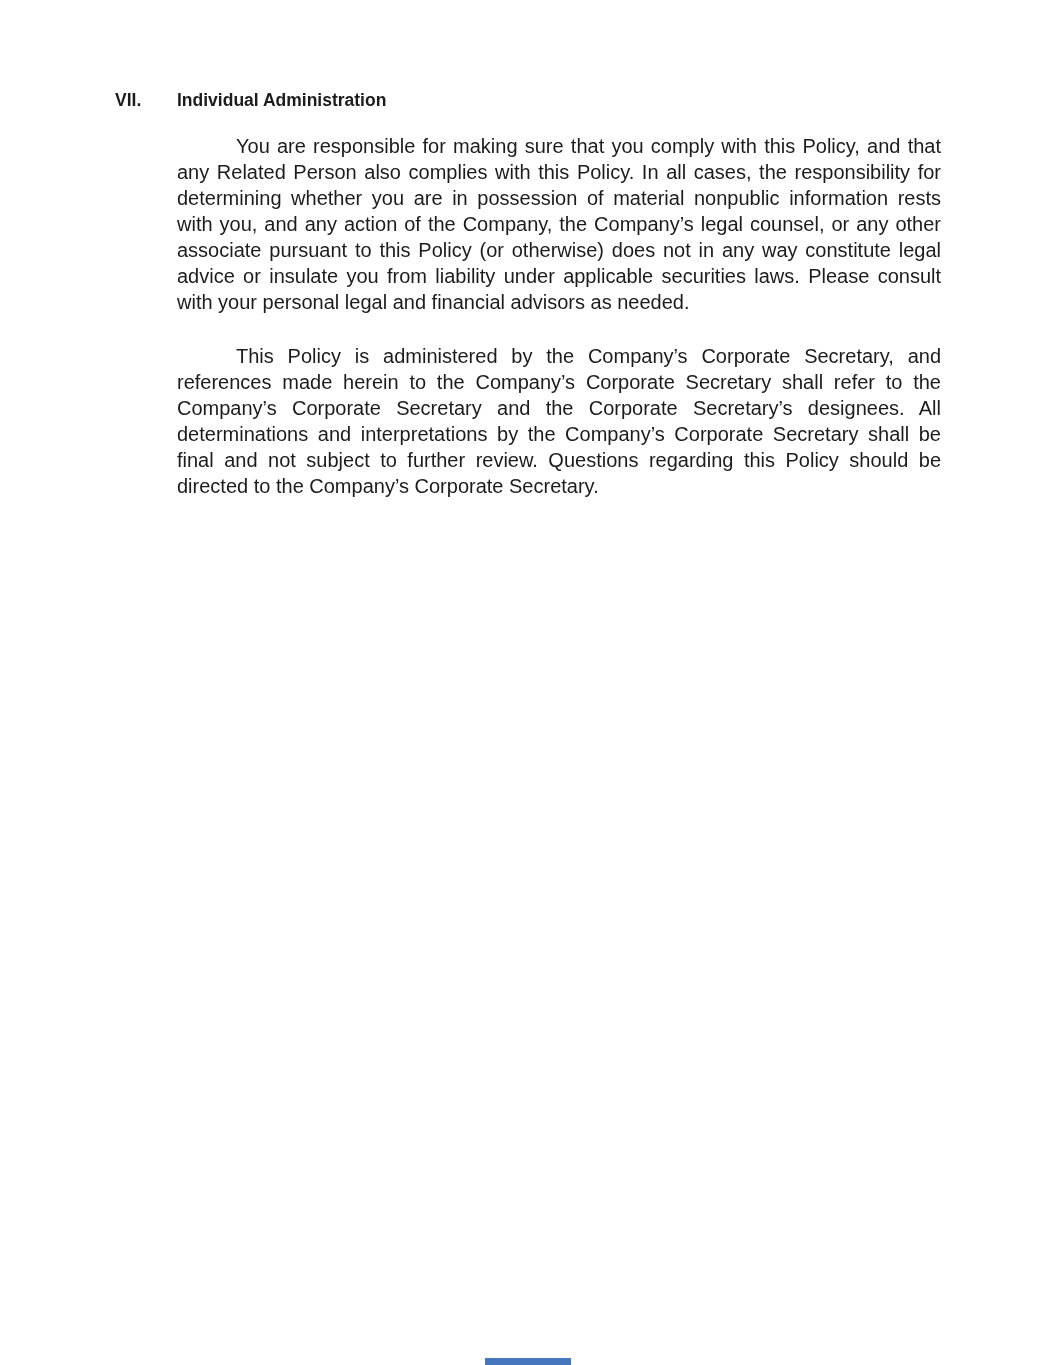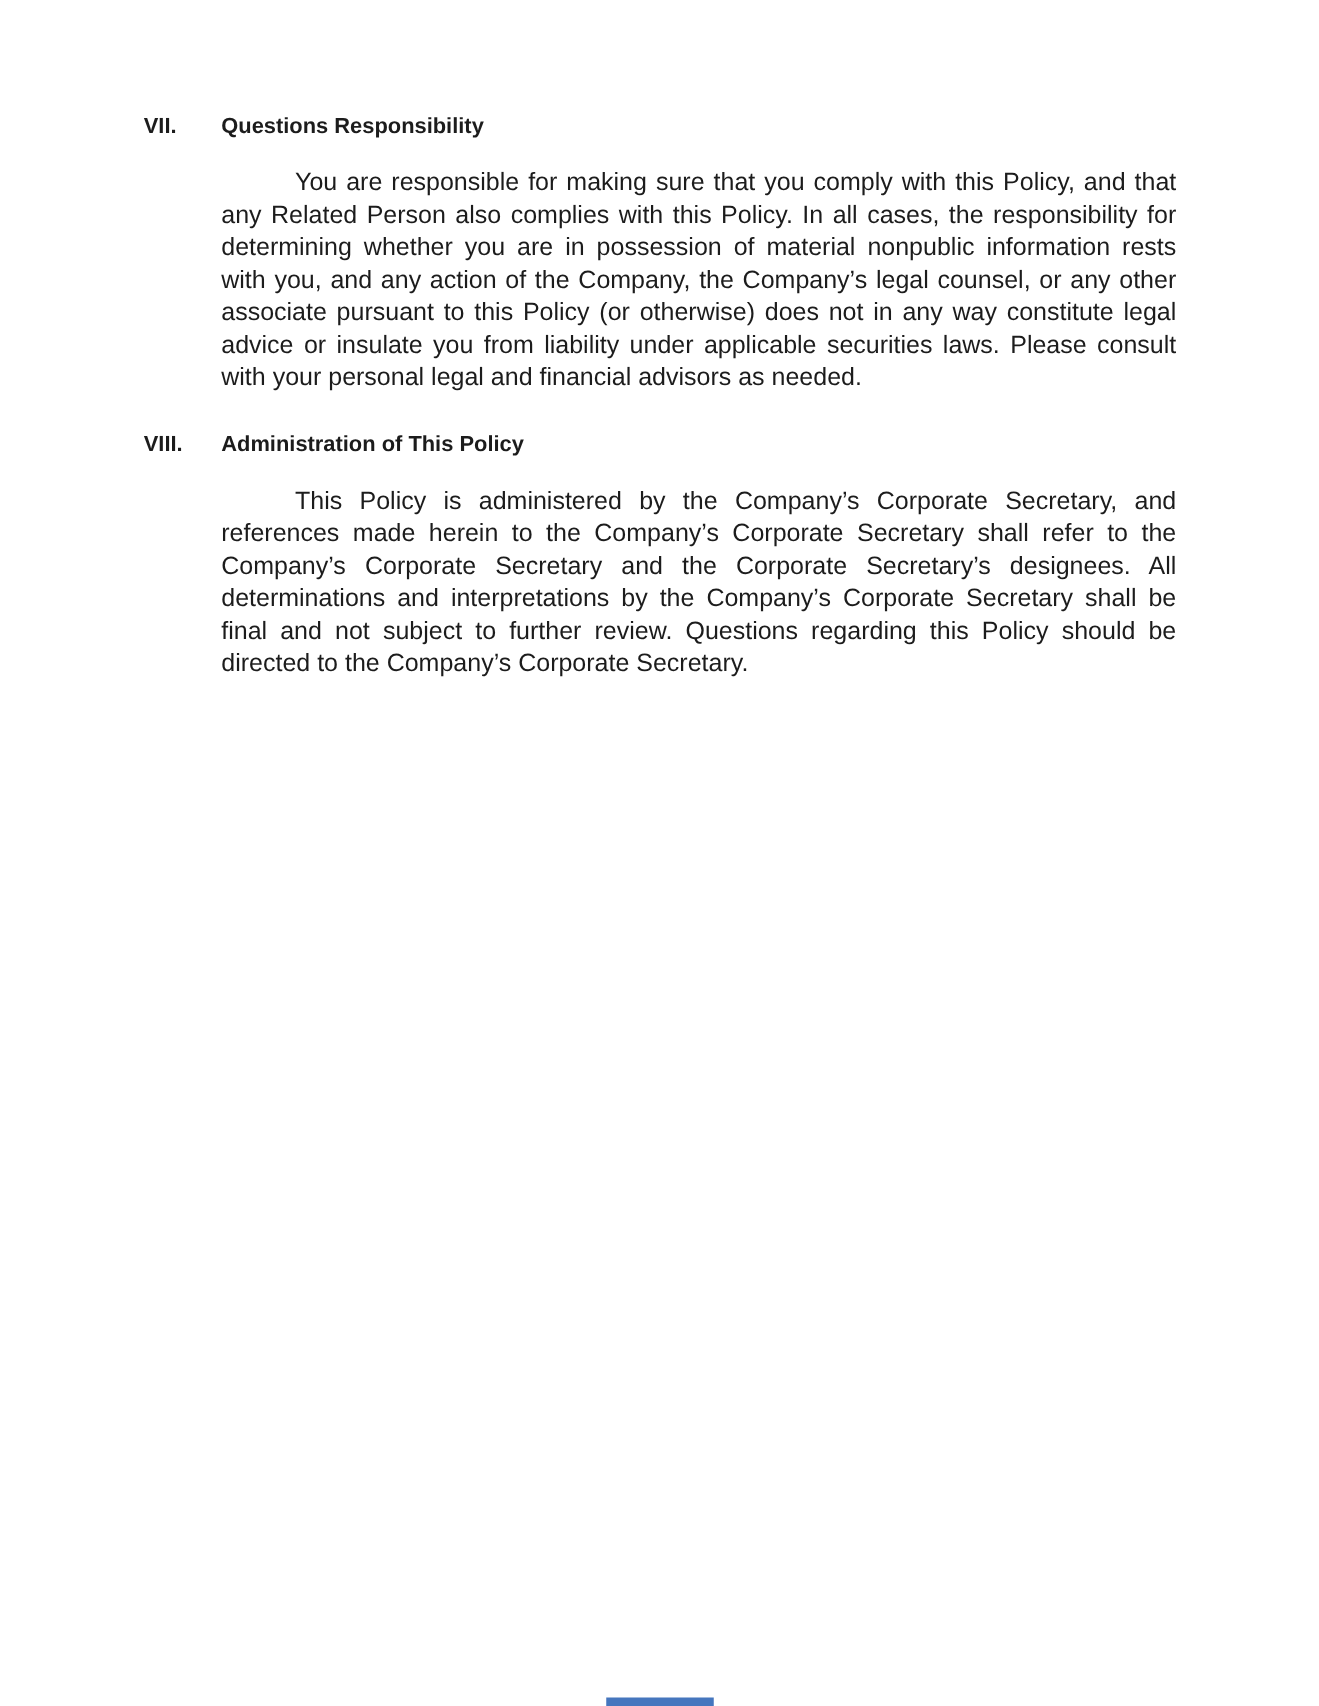--- a/index.html
+++ b/index.html
@@ -57,28 +57,24 @@
   }
 </style>
 </head>
 <body>
 
 <div class="page">
 
   <div class="section">
     <div class="section-heading">
       <span class="section-number">VII.</span>
-      <span class="section-title">Questions Responsibility</span>
+      <span class="section-title">Individual Administration</span>
     </div>
     <p class="section-body">You are responsible for making sure that you comply with this Policy, and that any Related Person also complies with this Policy. In all cases, the responsibility for determining whether you are in possession of material nonpublic information rests with you, and any action of the Company, the Company’s legal counsel, or any other associate pursuant to this Policy (or otherwise) does not in any way constitute legal advice or insulate you from liability under applicable securities laws. Please consult with your personal legal and financial advisors as needed.</p>
   </div>
 
   <div class="section">
-    <div class="section-heading">
-      <span class="section-number">VIII.</span>
-      <span class="section-title">Administration of This Policy</span>
-    </div>
     <p class="section-body">This Policy is administered by the Company’s Corporate Secretary, and references made herein to the Company’s Corporate Secretary shall refer to the Company’s Corporate Secretary and the Corporate Secretary’s designees. All determinations and interpretations by the Company’s Corporate Secretary shall be final and not subject to further review. Questions regarding this Policy should be directed to the Company’s Corporate Secretary.</p>
   </div>
 
   <div class="bottom-accent-bar" style="background: rgb(69, 118, 190);"></div>
 
 </div>
 
 </body></html>

